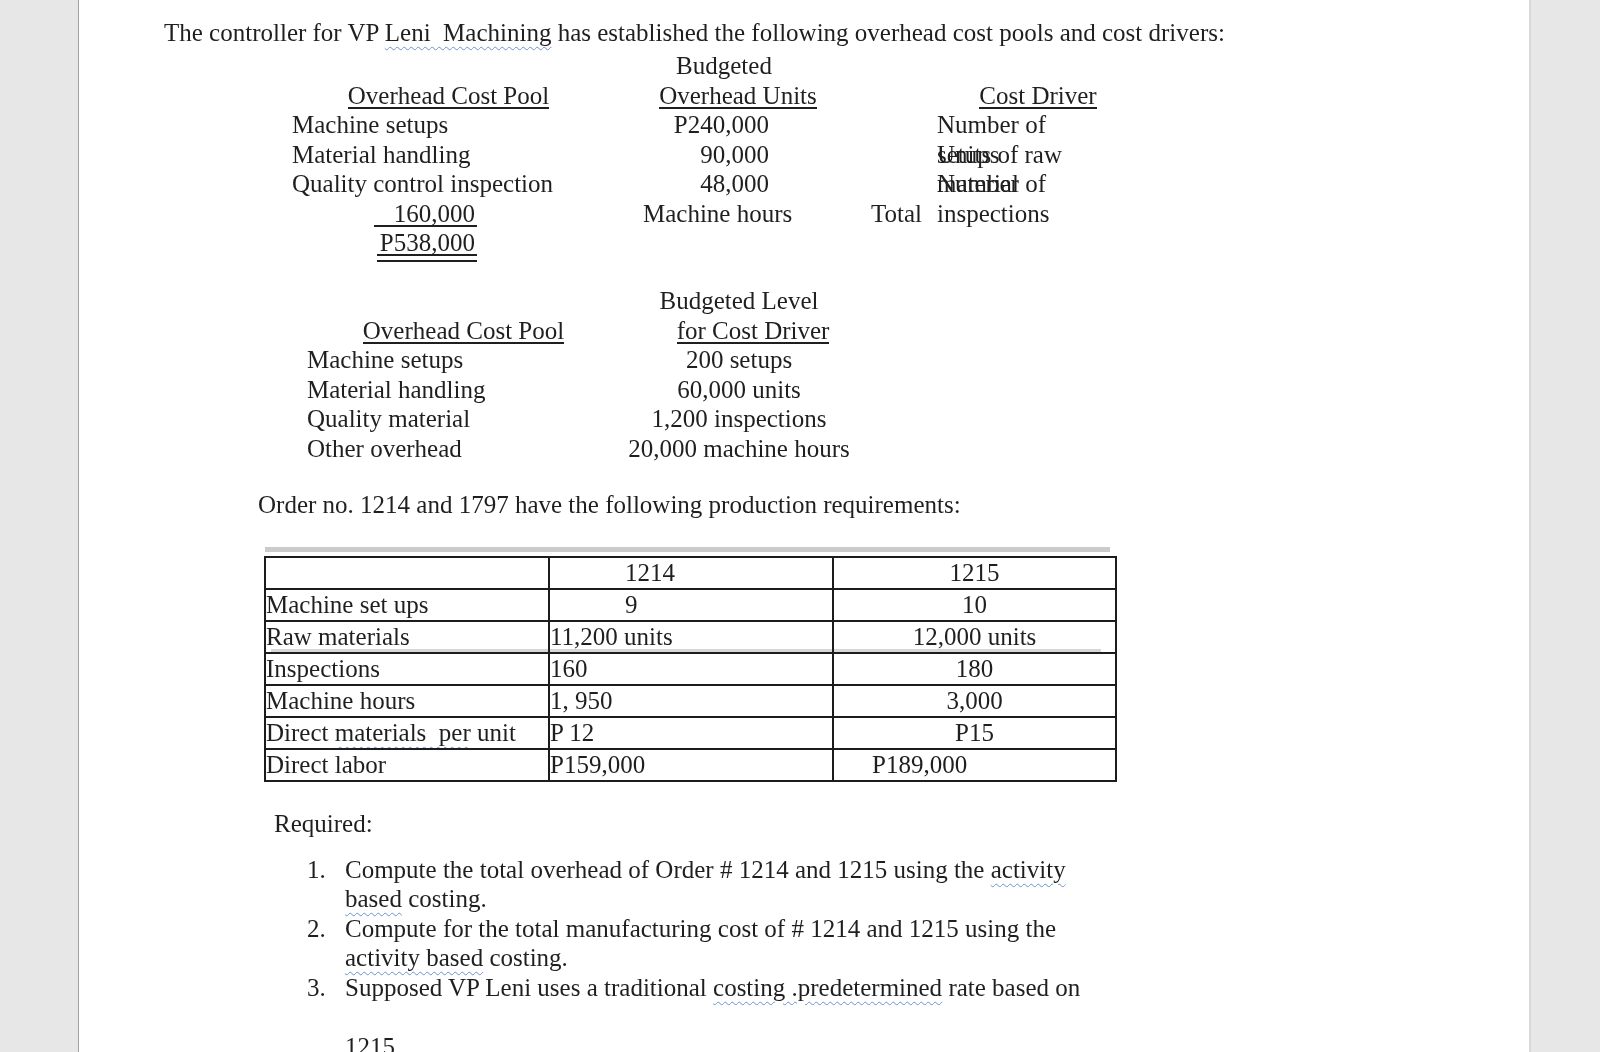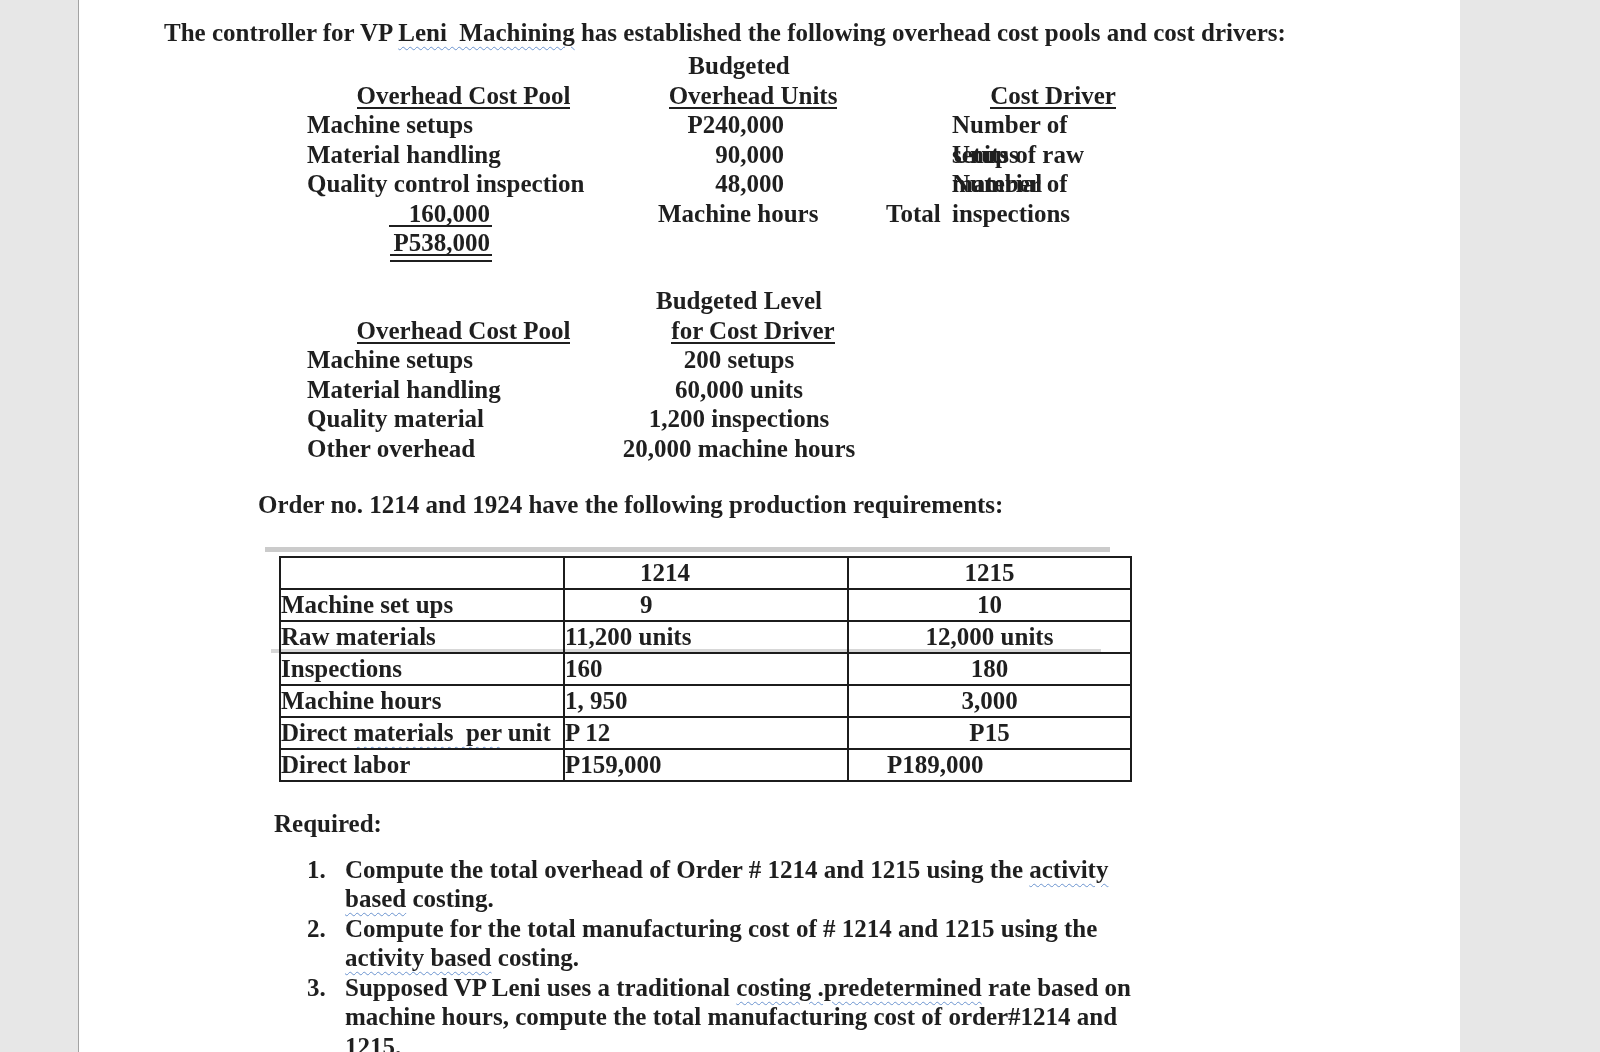--- a/index.html
+++ b/index.html
@@ -2,24 +2,23 @@
 <html><head>
 <meta charset="utf-8">
 <style>
   html,body{margin:0;padding:0;}
   body{
     font-family:"Liberation Serif","DejaVu Serif",serif;
     background:#e7e7e7;
   }
   .stage{
     position:relative;
-    width:1460px;height:1052px;
+    width:1600px;height:1052px;
     overflow:hidden;
     background:#e7e7e7;
-    font-weight:bold;
   }
   .paper{
     position:absolute;
     left:78px;top:0;
     width:1453px;height:1052px;
     background:#ffffff;
     border-left:1px solid #a3a3a3;
     border-right:2px solid #d9d9d9;
     box-sizing:border-box;
     color:#1f1f1f;
@@ -42,42 +41,42 @@
   .u1{position:relative;display:inline-block;}
   .u1::after{content:"";position:absolute;left:-20px;right:-2px;bottom:1px;border-top:2px solid #1f1f1f;}
   
   .u2{position:relative;display:inline-block;margin-left:19px;}
   .u2::after{content:"";position:absolute;left:-3px;right:-2px;bottom:-4px;height:4px;border-top:2px solid #1f1f1f;border-bottom:2px solid #1f1f1f;}
 
   .intro{position:absolute;left:85px;top:18px;width:1340px;margin:0;}
 
   
   .grid1{
-    position:absolute;left:228px;top:51px;
+    position:absolute;left:213px;top:51px;
     display:grid;grid-template-columns:285px 294px 240px;grid-auto-rows:29.5px;
   }
   .grid2{
     position:absolute;left:228px;top:286px;
     display:grid;grid-template-columns:285px 294px;grid-auto-rows:29.5px;
   }
   .grid1 div,.grid2 div{overflow:visible;}
   .ctr{text-align:center;}
   .num{text-align:right;padding-right:102px;}
   .drv{padding-left:66px;}
   .drvh{text-align:center;padding-left:66px;}
 
   .orders-intro{position:absolute;left:179px;top:490px;margin:0;}
 
   
   .artifact-top{position:absolute;left:186px;top:547px;width:845px;height:5px;background:#b9b9b9;opacity:.75;}
   .artifact-raw{position:absolute;left:192px;top:649px;width:830px;height:4px;background:#cdcdcd;opacity:.8;}
 
   
   table.orders{
-    position:absolute;left:200px;top:556px;
+    position:absolute;left:185px;top:556px;
     width:851px;border-collapse:collapse;table-layout:fixed;
     font-size:25px;color:#1f1f1f;
   }
   table.orders td{
     border:2px solid #1c1c1c;
     height:30px;padding:0;
     vertical-align:middle;
     overflow:hidden;
   }
   td.lbl{padding-left:7px;}
@@ -143,21 +142,21 @@
       <div class="t">Material handling</div>
       <div class="ctr t">60,000 units</div>
 
       <div class="t">Quality material</div>
       <div class="ctr t">1,200 inspections</div>
 
       <div class="t">Other overhead</div>
       <div class="ctr t">20,000 machine hours</div>
     </div>
 
-    <p class="orders-intro t">Order no. 1214 and 1924 have the following production requirements:</p>
+    <p class="orders-intro t">Order no. 1214 and 1797 have the following production requirements:</p>
 
     <div class="artifact-top"></div>
     <div class="artifact-raw"></div>
 
     <table class="orders">
       <colgroup>
         <col style="width:284px">
           <col style="width:284px">
           <col style="width:283px">
       </colgroup>
@@ -208,18 +207,18 @@
         <div class="req-text"><span class="t">Compute the total overhead of Order # 1214 and 1215 using the </span><span class="t wavy">activity</span><br><span class="t wavy">based</span><span class="t"> costing.</span></div>
       </div>
 
       <div class="req-item">
         <span class="req-num t">2.</span>
         <div class="req-text"><span class="t">Compute for the total manufacturing cost of # 1214 and 1215 using the</span><br><span class="t wavy">activity based</span><span class="t"> costing.</span></div>
       </div>
 
       <div class="req-item">
         <span class="req-num t">3.</span>
-        <div class="req-text"><span class="t">Supposed VP Leni uses a traditional </span><span class="t wavy">costing .predetermined</span><span class="t"> rate based on</span><br><span class="t">machine hours, compute the total manufacturing cost of order#1214 and</span><br><span class="t">1215.</span></div>
+        <div class="req-text"><span class="t">Supposed VP Leni uses a traditional </span><span class="t wavy">costing .predetermined</span><span class="t"> rate based on</span><br><br><span class="t">1215.</span></div>
       </div>
     </div>
 
   </div>
 </div>
 
 </body></html>

